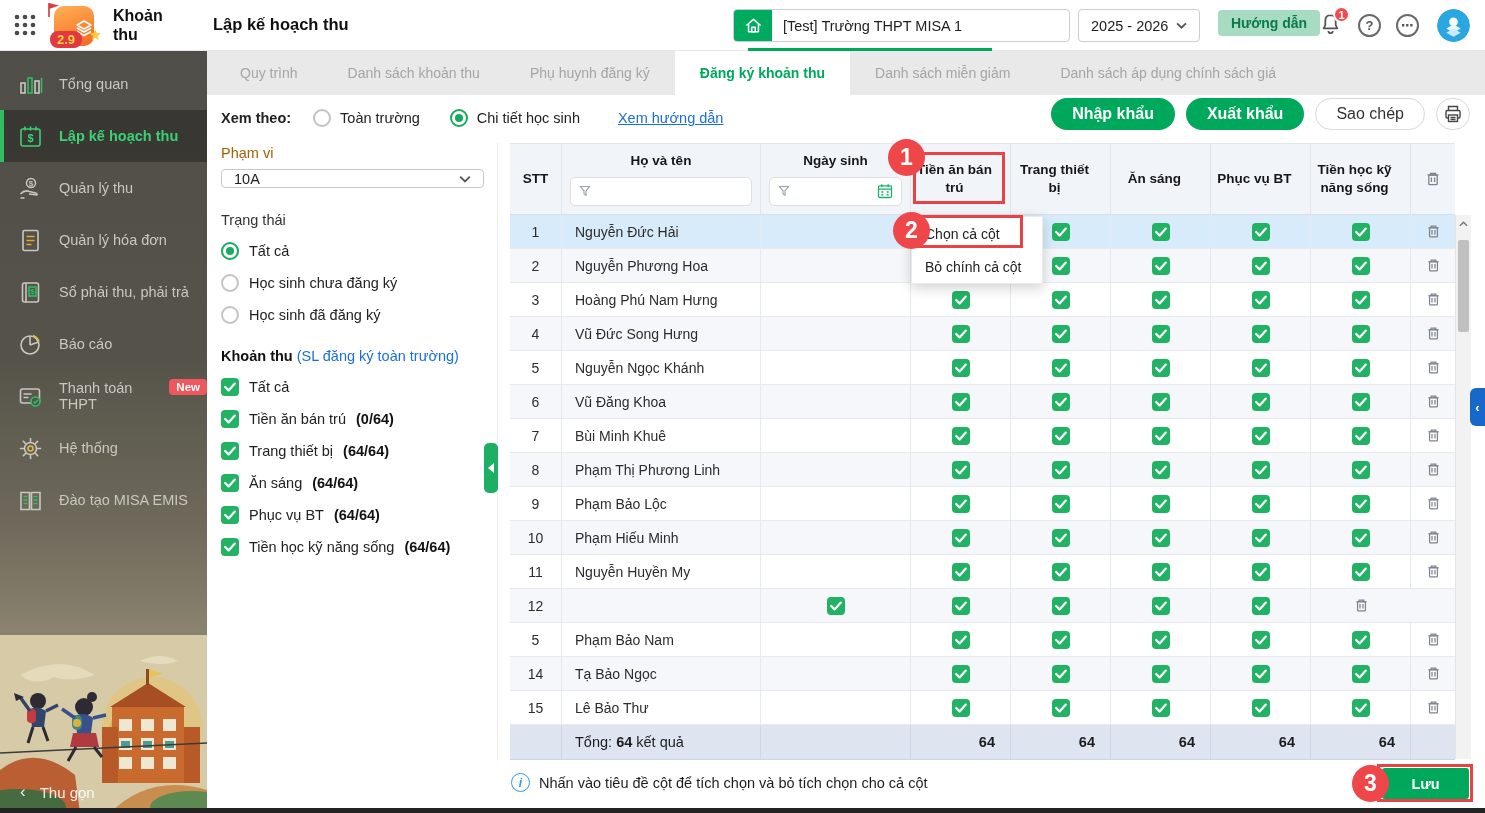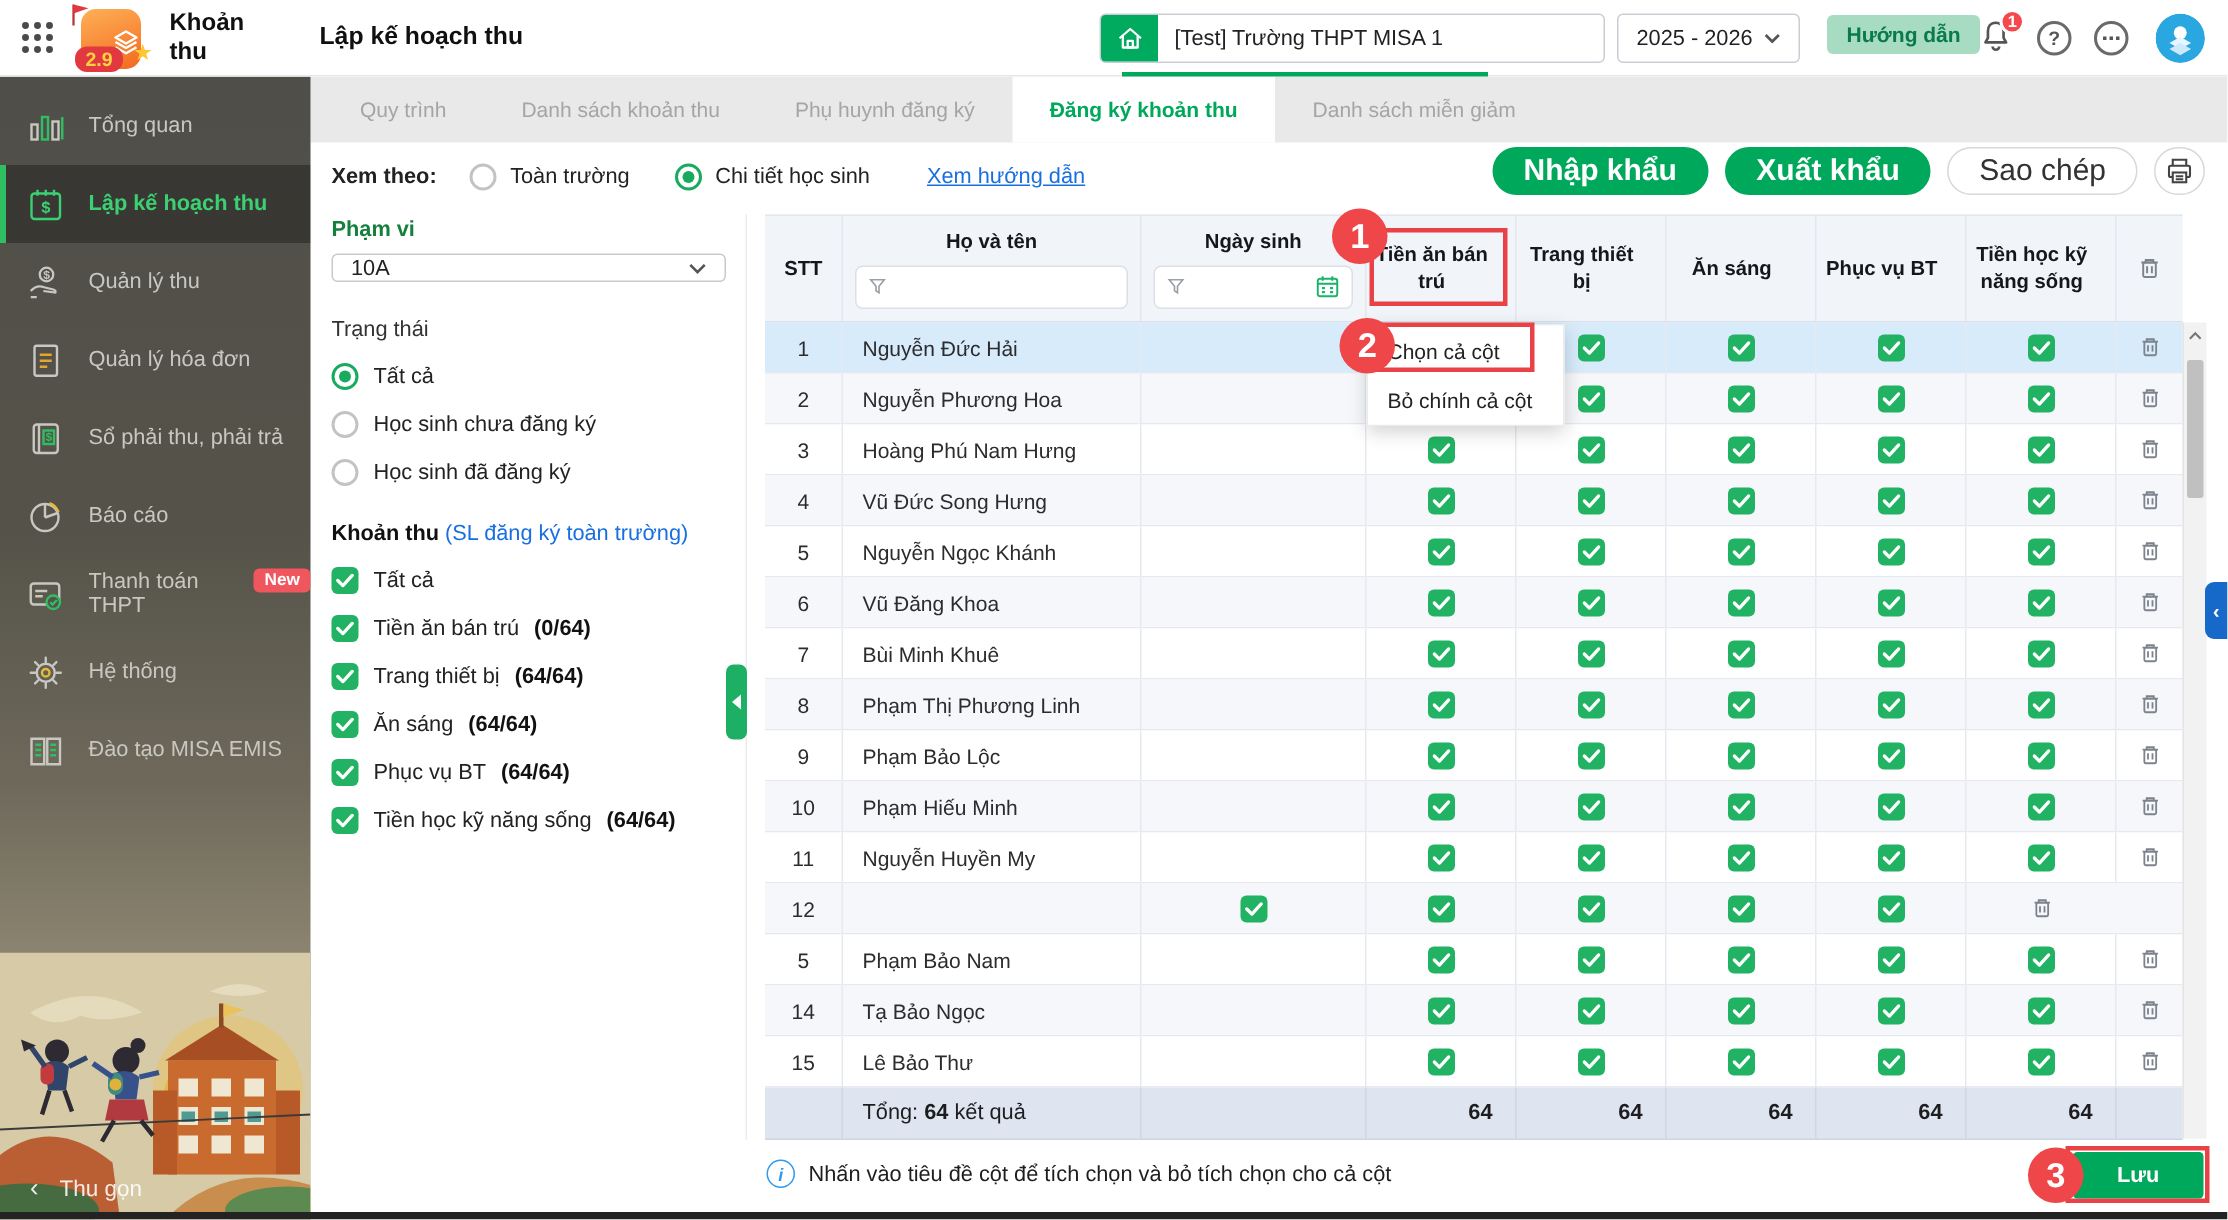--- a/index.html
+++ b/index.html
@@ -52,28 +52,28 @@
   .viewby { position:absolute; left:221px; top:104px; height:28px; display:flex; align-items:center; font-size:14.5px; z-index:6; }
   .viewby .lbl { font-weight:bold; margin-right:22px; }
   .radio-pair { display:flex; align-items:center; gap:9px; margin-right:30px; cursor:pointer; }
   .radio { width:18px; height:18px; border:2px solid #c3c3c3; border-radius:50%; position:relative; flex:none; background:#fff; }
   .radio.checked { border-color:#18ab5f; }
   .radio.checked::after { content:''; position:absolute; inset:3px; border-radius:50%; background:#18ab5f; }
   .guide-link { color:#1a6fe0; text-decoration:underline; cursor:pointer; margin-left:8px; }
 
   
   .toolbar { position:absolute; top:98px; right:15px; display:flex; gap:11px; z-index:6; }
-  .btn { height:32px; border-radius:16px; display:flex; align-items:center; justify-content:center; font-size:20px; cursor:pointer; }
+  .btn { height:32px; border-radius:16px; display:flex; align-items:center; justify-content:center; font-size:16px; cursor:pointer; }
   .btn-green { background:#00a85c; color:#fff; font-weight:bold; padding:0 21px; }
   .btn-white { background:#fff; border:1px solid #d8d8d8; color:#333; padding:0 20px; }
   .btn-icon { width:34px; padding:0; background:#fff; border:1px solid #d8d8d8; }
 
   
   .panel { position:absolute; left:221px; top:145px; width:263px; font-size:14.5px; z-index:6; }
-  .panel-label { color:#15803d; margin-bottom:8px;font-weight:bold; }
+  .panel-label { color:#a16207; margin-bottom:8px; }
   .scope-select { height:19px; border:1px solid #c9c9c9; border-radius:4px; display:flex; align-items:center; justify-content:space-between; padding:0 12px; cursor:pointer; background:#fff; }
   .section-title { margin-top:24px; margin-bottom:4px; color:#333; }
   .radio-row { display:flex; align-items:center; gap:10px; margin-top:14px; cursor:pointer; }
   .fee-head { margin-top:24px; margin-bottom:2px; }
   .fee-head b { color:#111; }
   .fee-head .fee-link { color:#1a6fe0; cursor:pointer; }
   .check-row { display:flex; align-items:center; gap:10px; margin-top:14px; cursor:pointer; }
   .cb { width:18px; height:18px; background:#21b363; border-radius:4px; display:flex; align-items:center; justify-content:center; flex:none; }
   .check-count { font-weight:bold; color:#111; }
 
@@ -363,20 +363,21 @@
     <span>Thu gọn</span>
   </div>
 </div>
 
 <div class="tabbar">
     <div class="tab">Quy trình</div>
     <div class="tab">Danh sách khoản thu</div>
     <div class="tab">Phụ huynh đăng ký</div>
     <div class="tab active">Đăng ký khoản thu</div>
     <div class="tab">Danh sách miễn giảm</div>
+    <div class="tab">Danh sách áp dụng chính sách giá</div>
   </div>
 <div class="content-bg"></div>
 
 <div class="viewby">
   <span class="lbl">Xem theo:</span>
   <span id="viewby-options" style="display:flex;align-items:center;">
       <div class="radio-pair">
     <span class="radio"></span>
     <span class="radio-label">Toàn trường</span>
   </div>

